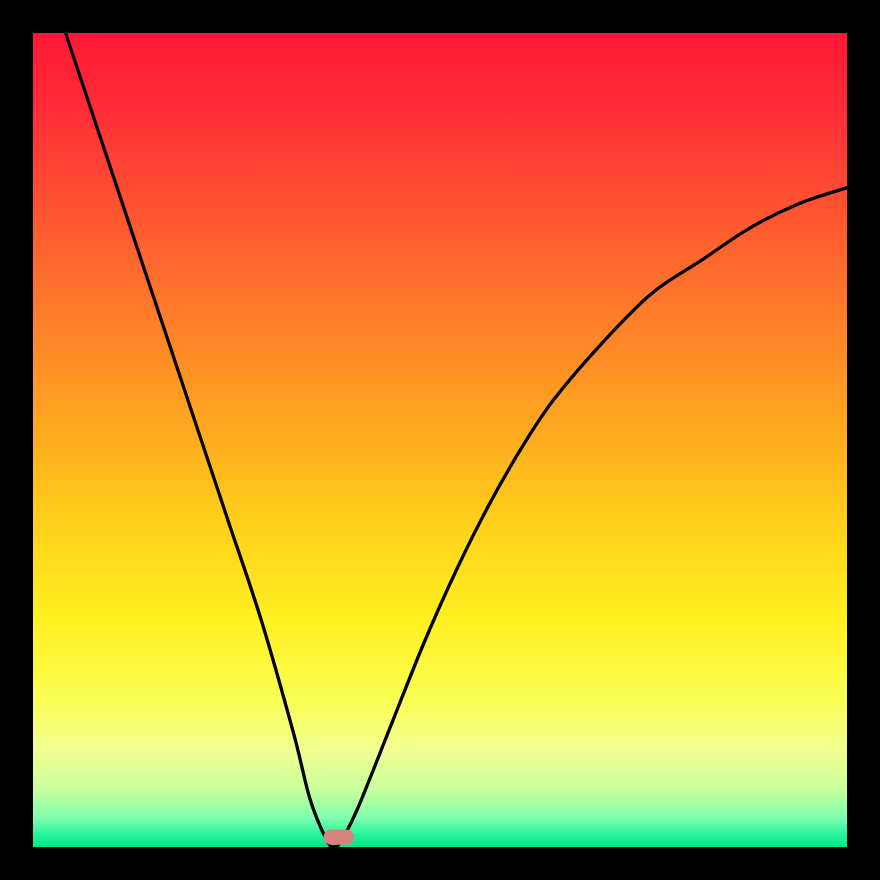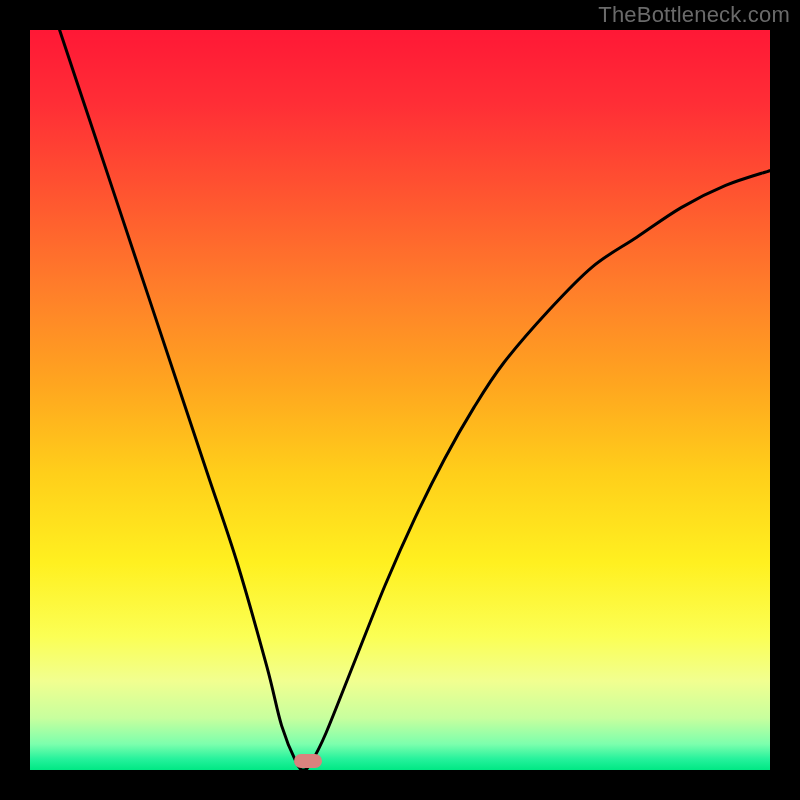--- a/index.html
+++ b/index.html
@@ -51,21 +51,20 @@
     border-radius: 7px;
     transform: translate(-50%, -50%);
     z-index: 40;
   }
 </style>
 </head>
 <body>
 
 <div class="frame">
 
-  <div class="watermark">TheBottleneck.com</div>
 
   <div class="plot-area">
 
     <svg class="gradient-bg" viewBox="0 0 740 740" preserveAspectRatio="none">
       <defs>
         <linearGradient id="bg-grad" x1="0" y1="0" x2="0" y2="1">
         <stop offset="0%" stop-color="#ff1836"></stop>
             <stop offset="10%" stop-color="#ff2e36"></stop>
             <stop offset="22%" stop-color="#ff5430"></stop>
             <stop offset="35%" stop-color="#ff7e2a"></stop>

